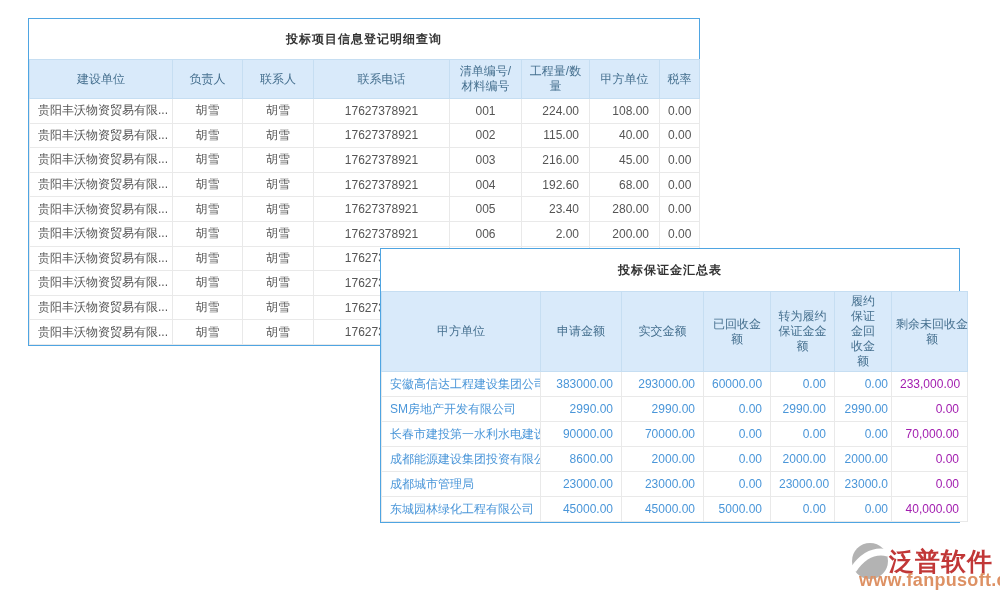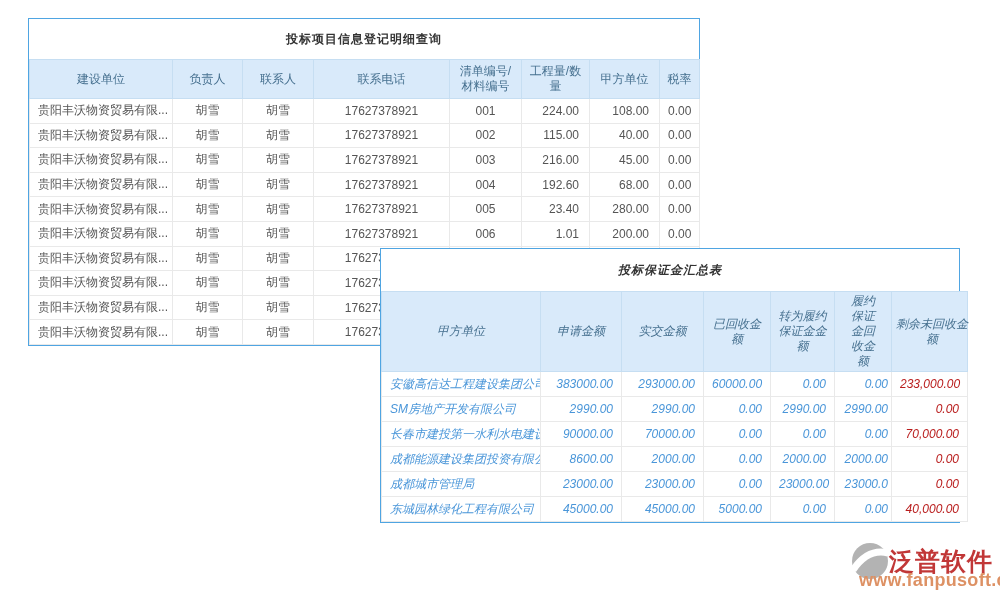--- a/index.html
+++ b/index.html
@@ -7,21 +7,21 @@
     width: 1000px; height: 600px; position: relative; overflow: hidden;
     background: #ffffff;
     font-family: "Liberation Sans", "DejaVu Sans", sans-serif;
   }
   .panel {
     position: absolute; background: #ffffff;
     border: 1px solid #4fa5e2;
     box-sizing: border-box;
   }
   .panel1 { left: 28px; top: 18px; width: 672px; z-index: 1; }
-  .panel2 { left: 380px; top: 248px; width: 580px; z-index: 2; font-style: italic; }
+  .panel2 { left: 380px; top: 248px; width: 580px; z-index: 2; }
   .tbl-title {
     text-align: center; font-weight: bold; color: #333;
     font-size: 12px; letter-spacing: 1px;
   }
   .panel1 .tbl-title { height: 40px; line-height: 40px; }
   .panel2 .tbl-title { height: 42px; line-height: 42px; }
   table { border-collapse: collapse; table-layout: fixed; width: 100%; }
   th {
     background: #d9eafa; color: #46708f; font-weight: normal;
     font-size: 12px; text-align: center; vertical-align: middle;
@@ -38,21 +38,21 @@
   .panel2 td { height: 25px; }
   
   .panel1 td:nth-child(1) { text-align: left; margin-top: 45px; }
   .panel1 td:nth-child(2), .panel1 td:nth-child(3),
   .panel1 td:nth-child(4), .panel1 td:nth-child(5) { text-align: center; }
   .panel1 td:nth-child(6), .panel1 td:nth-child(7),
   .panel1 td:nth-child(8) { text-align: right; padding-right: 10px; }
   
   .panel2 td { color: #4a96d9; text-align: right; }
   .panel2 td:first-child { text-align: left; color: #4a96d9; }
-  .panel2 td:last-child { color: #b91c1c; }
+  .panel2 td:last-child { color: #a21caf; }
   .panel2 td:nth-child(6) { padding: 0 3px; }
   
   .hspan { display: inline-block; word-break: break-all; }
   .panel1 th:nth-child(5) .hspan { width: 60px; }
   .panel1 th:nth-child(6) .hspan { width: 56px; }
   .panel2 th:nth-child(4) .hspan { width: 50px; }
   .panel2 th:nth-child(5) .hspan { width: 50px; }
   .panel2 th:nth-child(6) .hspan { width: 26px; }
   .panel2 th:nth-child(7) .hspan { width: 76px; }
   
@@ -150,21 +150,21 @@
           <td>23.40</td>
           <td>280.00</td>
           <td>0.00</td>
         </tr>
         <tr>
           <td>贵阳丰沃物资贸易有限...</td>
           <td>胡雪</td>
           <td>胡雪</td>
           <td>17627378921</td>
           <td>006</td>
-          <td>1.01</td>
+          <td>2.00</td>
           <td>200.00</td>
           <td>0.00</td>
         </tr>
         <tr>
           <td>贵阳丰沃物资贸易有限...</td>
           <td>胡雪</td>
           <td>胡雪</td>
           <td>17627378921</td>
           <td></td>
           <td></td>

